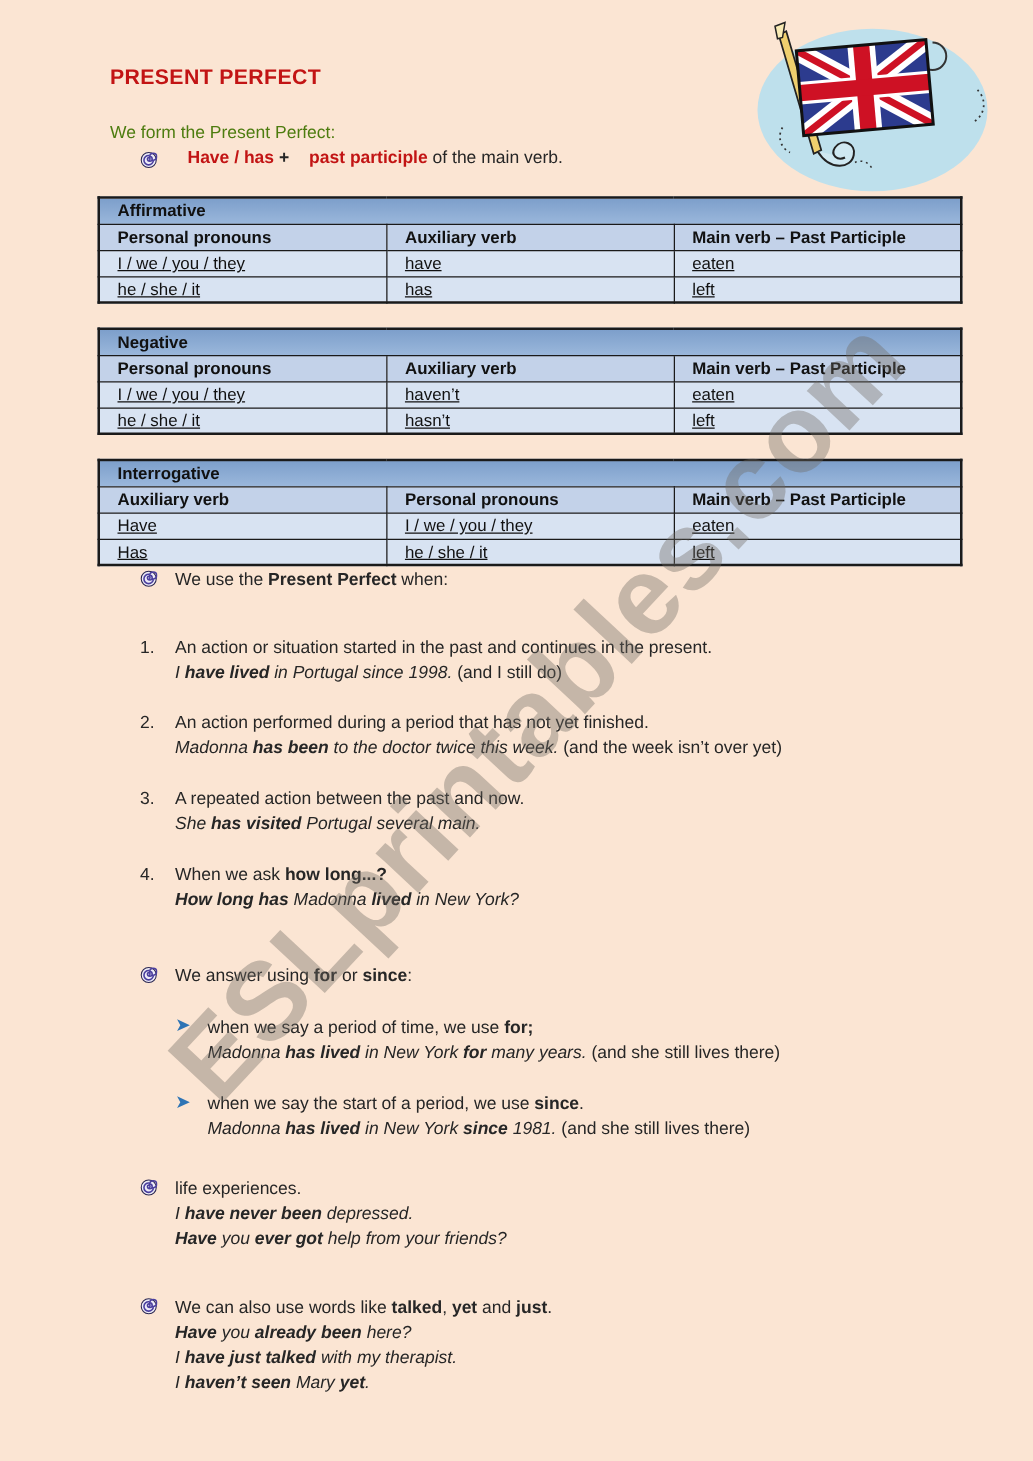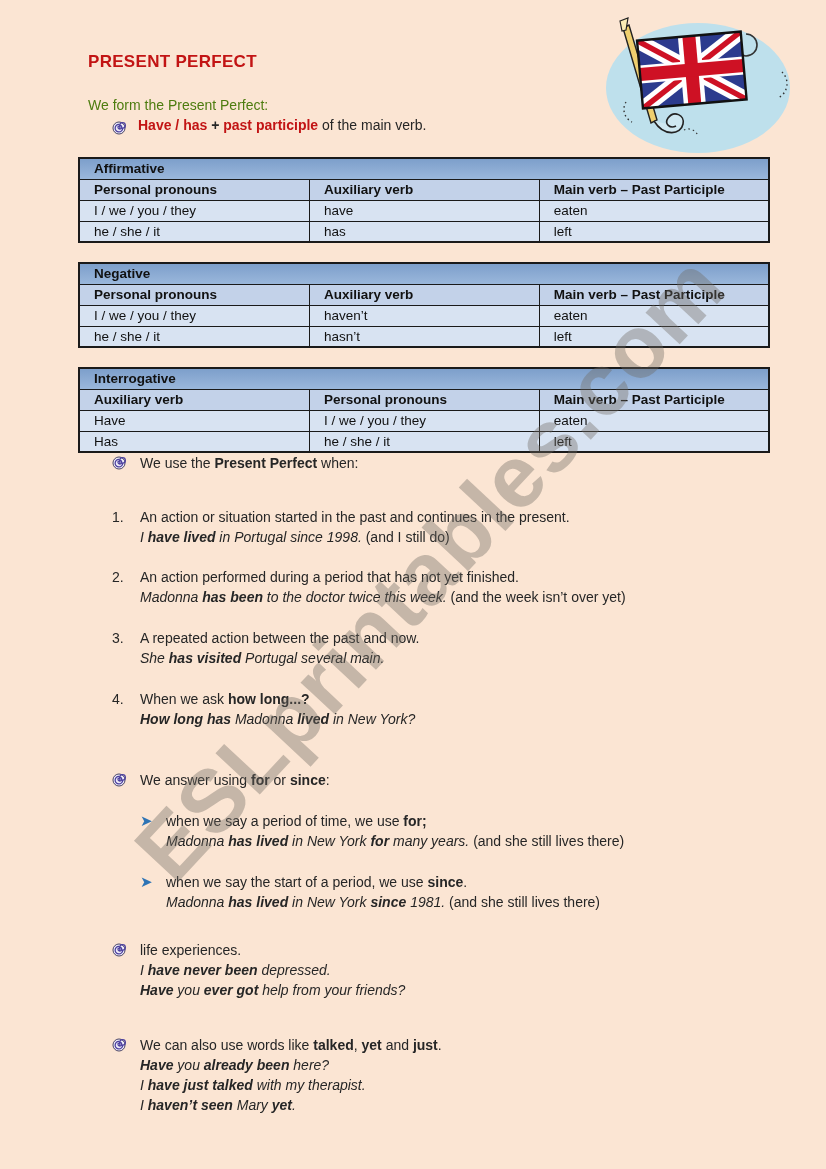--- a/index.html
+++ b/index.html
@@ -20,21 +20,21 @@
     position:relative;
     width:826px;height:1169px;
     background:var(--page_bg);
     overflow:hidden;
     font-family:"Liberation Sans","DejaVu Sans",sans-serif;
     color:var(--text_dark);
     margin:0 auto;
   }
   .b{font-weight:bold;}
   .i{font-style:italic;}
-  .c-red{color:var(--accent_red);}
+  .c-red{color:var(--accent_red);margin-left:12px;}
 
   .doc-title{
     position:absolute;left:88px;top:52px;
     font-size:17px;font-weight:bold;color:var(--accent_red);
     letter-spacing:.3px;
   }
   .intro-line{
     position:absolute;left:88px;top:97px;
     font-size:14px;color:#4d7c0f;
   }
@@ -60,21 +60,21 @@
   }
   .grammar-table{border:2px solid #1a1a1a;}
   .grammar-table tr.band th{
     background:linear-gradient(180deg,var(--band_blue_top),var(--band_blue_bottom));
     font-weight:bold;font-size:13.5px;
   }
   .grammar-table tr.cols th{
     background:var(--header_blue);
     font-weight:bold;
   }
-  .grammar-table td{background:var(--row_blue);}
+  .grammar-table td{background:var(--row_blue);text-decoration:underline;}
 
   
   .tblock{
     position:absolute;left:112px;width:690px;
     display:flex;align-items:flex-start;
     font-size:14px;line-height:20px;
   }
   .tblock .marker{
     flex:0 0 28px;width:28px;
   }

